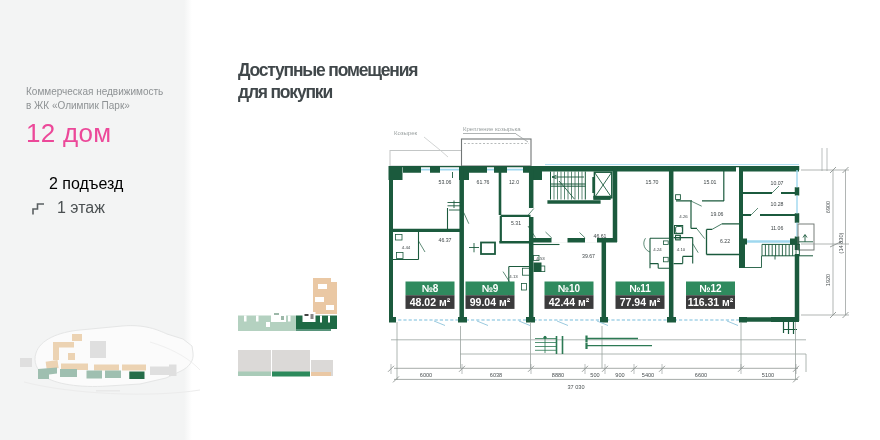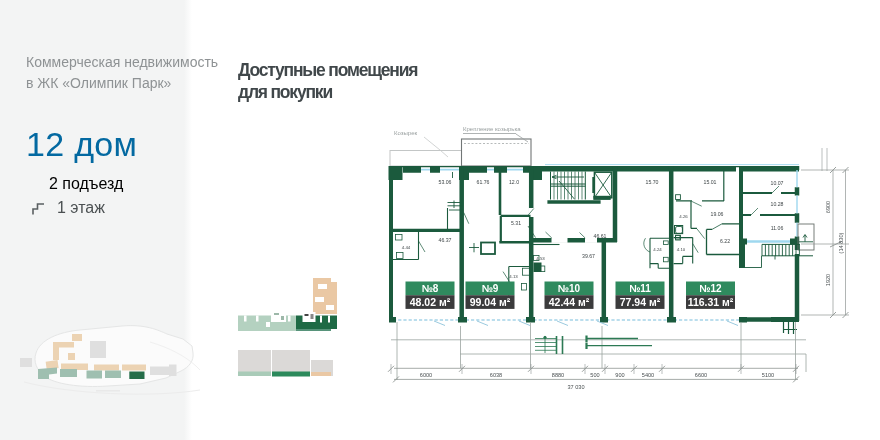--- a/index.html
+++ b/index.html
@@ -3,23 +3,23 @@
 <meta charset="utf-8">
 <style>
 html,body{margin:0;padding:0;width:880px;height:440px;background:#fff;font-family:"Liberation Sans",sans-serif;overflow:hidden}
 .abs{position:absolute}
 </style>
 </head>
 <body>
 
 <div class="abs" style="left:0;top:0;width:192px;height:440px;background:linear-gradient(90deg,#f3f4f4 0,#f3f4f4 184px,rgba(243,244,244,0) 100%)"></div>
 
-<div class="abs" style="left:26px;top:52px;font-size:14px;line-height:21px;color:#8e9294">Коммерческая недвижимость<br>в&nbsp;ЖК&nbsp;«Олимпик Парк»</div>
-
-<div class="abs" style="left:26px;top:125px;font-size:34px;color:#0369a1;letter-spacing:.3px">12 дом</div>
+<div class="abs" style="left:26px;top:85px;font-size:10px;line-height:14px;color:#8e9294">Коммерческая недвижимость<br>в&nbsp;ЖК&nbsp;«Олимпик Парк»</div>
+
+<div class="abs" style="left:26px;top:118px;font-size:26px;color:#ec4899;letter-spacing:.3px">12 дом</div>
 
 <div class="abs" style="left:49px;top:175px;font-size:16px;color:#000000">2 подъезд</div>
 
 <div class="abs" style="left:57px;top:199px;font-size:16px;color:#4b5052">1 этаж</div>
 
 <div class="abs" style="left:238px;top:59px;font-size:17.5px;font-weight:bold;line-height:22px;color:#40474a;letter-spacing:-1.2px">Доступные помещения<br>для покупки</div>
 <svg class="abs" style="left:0;top:0" width="880" height="440" viewBox="0 0 880 440" font-family="Liberation Sans, sans-serif">
 
 <path d="M33,214.5 V209 H37.5 V204 H44" fill="none" stroke="#5a5f61" stroke-width="1.6"></path>
 

